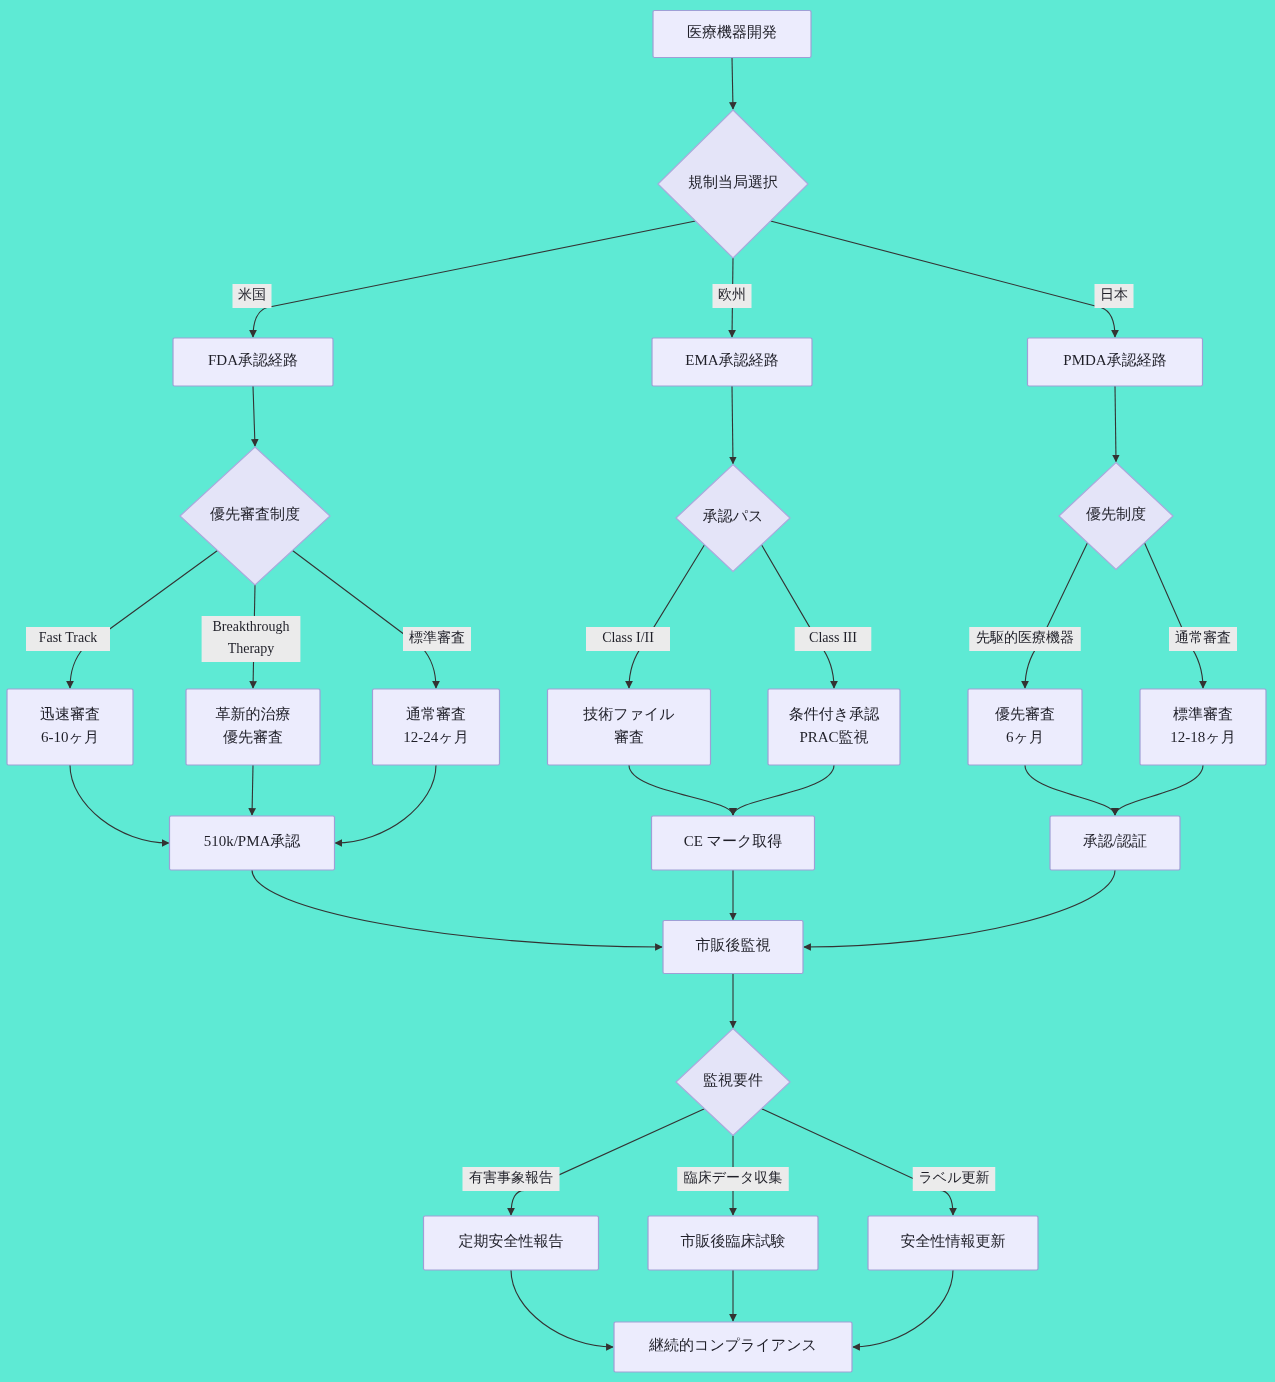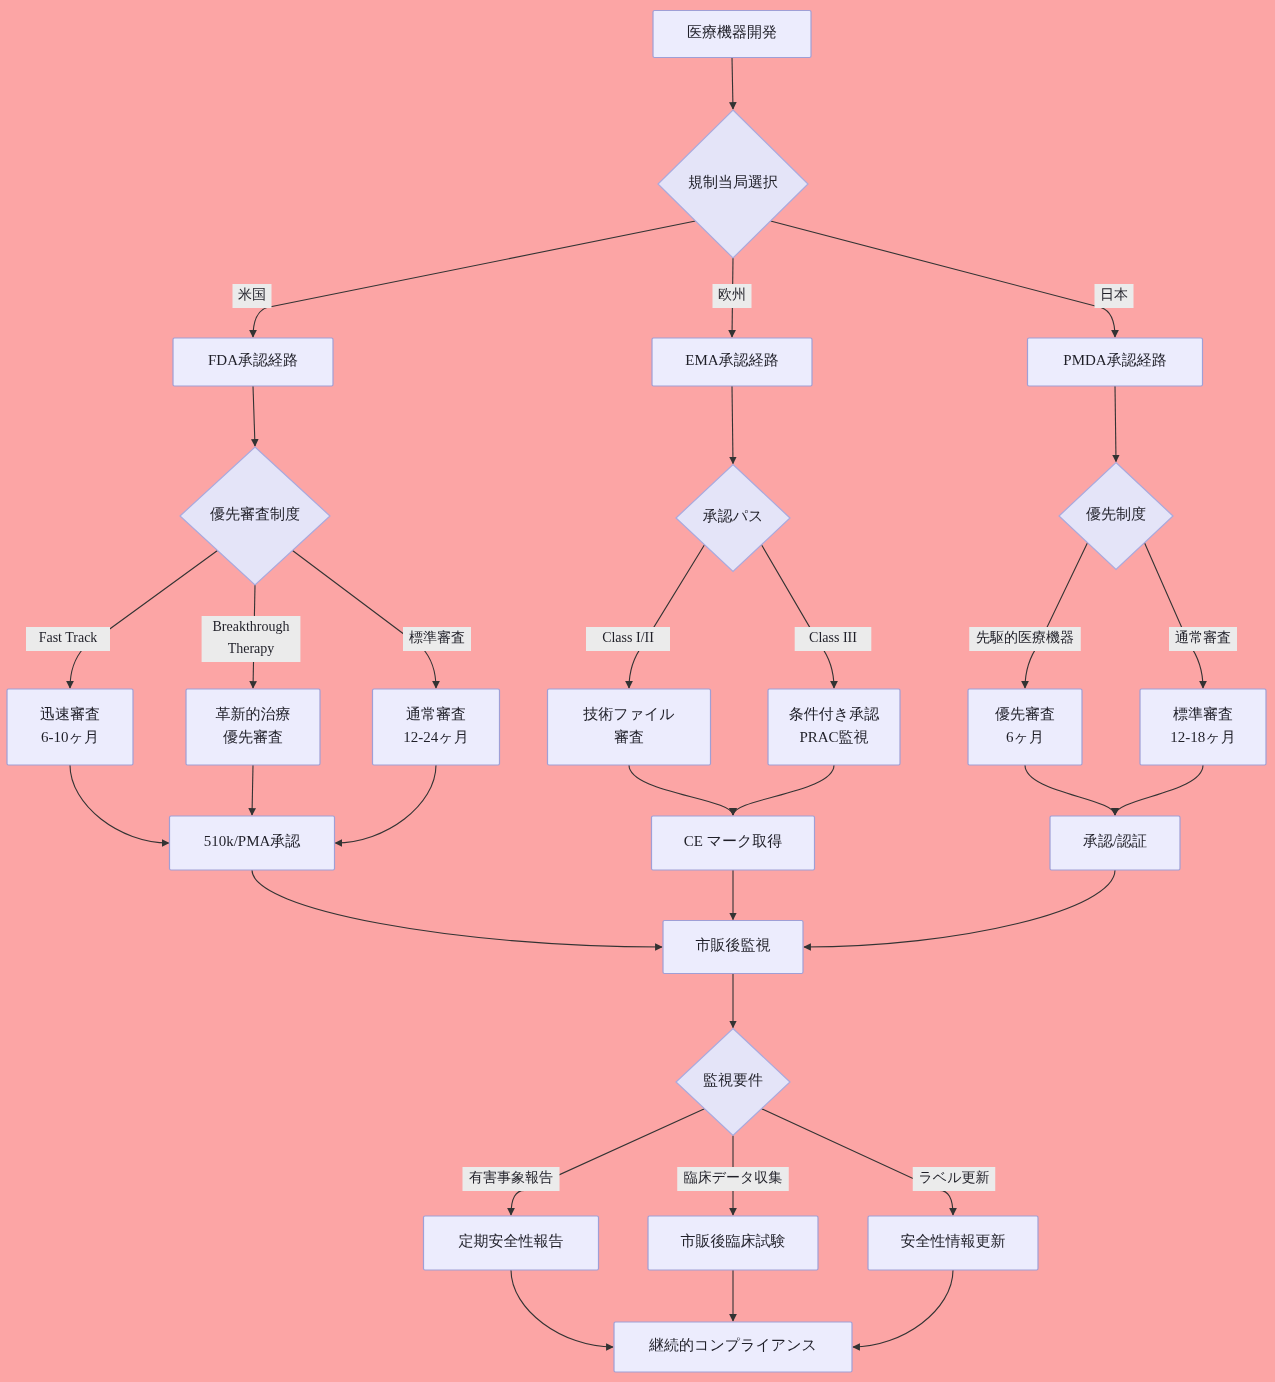--- a/index.html
+++ b/index.html
@@ -1,17 +1,17 @@
 <!DOCTYPE html>
 <html><head>
 <meta charset="utf-8">
 <style>
   html,body{margin:0;padding:0;background:#ffffff;}
   body{font-family:"Liberation Serif","DejaVu Serif",serif;}
-  #stage{position:relative;width:1275px;height:1382px;background:#fca5a5;overflow:hidden;}
+  #stage{position:relative;width:1275px;height:1382px;background:#5eead4;overflow:hidden;}
   svg{position:absolute;left:0;top:0;width:1275px;height:1382px;}
   .node-rect{fill:#ececfd;stroke:#9f9fd6;stroke-width:1.2;}
   .node-diam{fill:#e4e4f8;stroke:#a9a9dd;stroke-width:1.2;}
   .edge{fill:none;stroke:#333333;stroke-width:1.1;}
   .nodelabel{font-family:"Liberation Serif","DejaVu Serif",serif;font-size:15px;fill:#1f1f28;text-anchor:middle;dominant-baseline:middle;}
   .edgelabel{font-family:"Liberation Serif","DejaVu Serif",serif;font-size:14px;fill:#1f1f28;text-anchor:middle;dominant-baseline:middle;}
   .edgelabel-bg{fill:#ebebeb;}
 </style>
 </head>
 <body>

